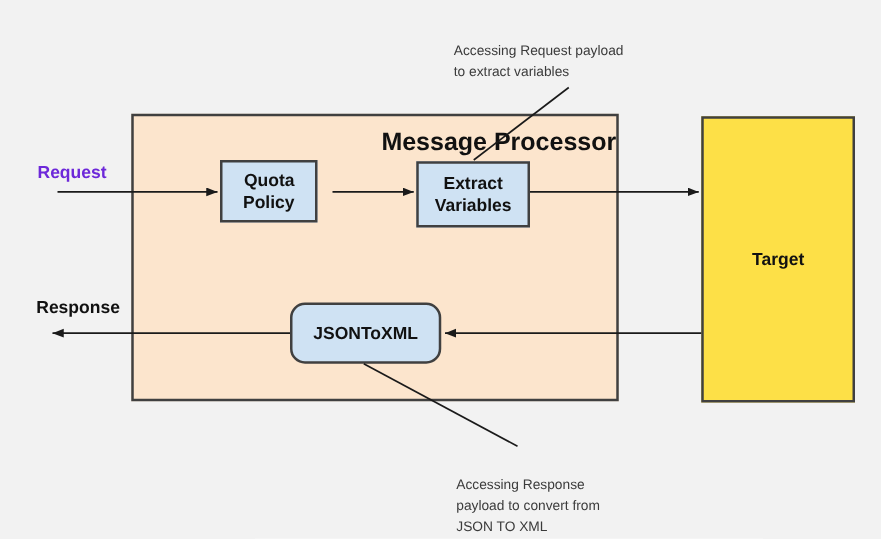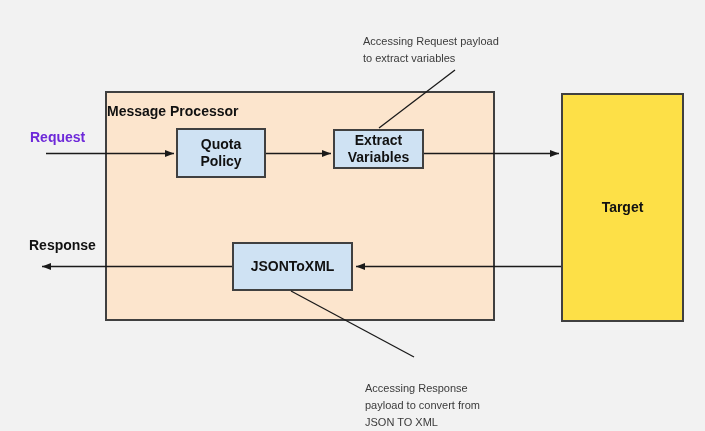--- a/index.html
+++ b/index.html
@@ -18,40 +18,40 @@
   }
   .processor {
     left: 105px; top: 91px;
     width: 390px; height: 230px;
     background: #fce5cd;
   }
   .processor-title {
     position: absolute;
     left: 0; top: 10px;
     width: 100%;
-    text-align: left;
+    text-align: right;
     font-weight: bold;
-    font-size: 14px;
+    font-size: 20px;
     color: #111111;
   }
   .node {
     display: flex;
     align-items: center;
     justify-content: center;
     text-align: center;
     font-weight: bold;
     font-size: 14px;
     line-height: 1.25;
     color: #111111;
     white-space: pre-line;
     background: #cfe2f3;
   }
-  .node-quota   { left: 176px; top: 128px; width: 90px;  height: 50px; }
-  .node-extract { left: 333px; top: 129px; width: 91px;  height: 40px; }
-  .node-json    { left: 232px; top: 242px; width: 121px; height: 49px; }
+  .node-quota   { left: 176px; top: 128px; width: 78px;  height: 50px; text-align: right; }
+  .node-extract { left: 333px; top: 129px; width: 91px;  height: 53px; }
+  .node-json    { left: 232px; top: 242px; width: 121px; height: 49px; border-radius: 12px; }
   .node-target  { left: 561px; top: 93px;  width: 123px; height: 229px; background: #ead1dc; }
   .flow-label {
     position: absolute;
     font-weight: bold;
     font-size: 14px;
     color: #111111;
   }
   .label-request  { left: 30px; top: 129px; }
   .label-response { left: 29px; top: 237px; }
   .annotation {

